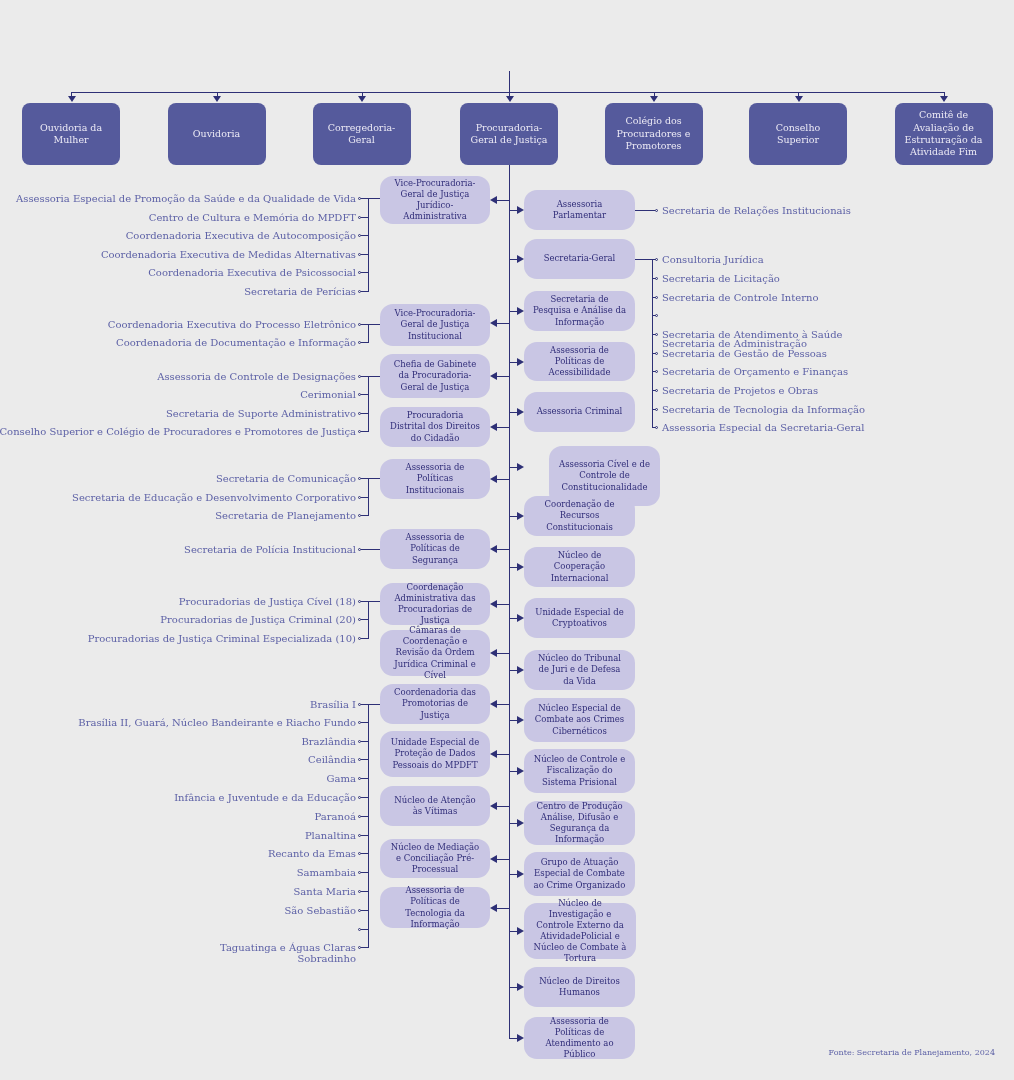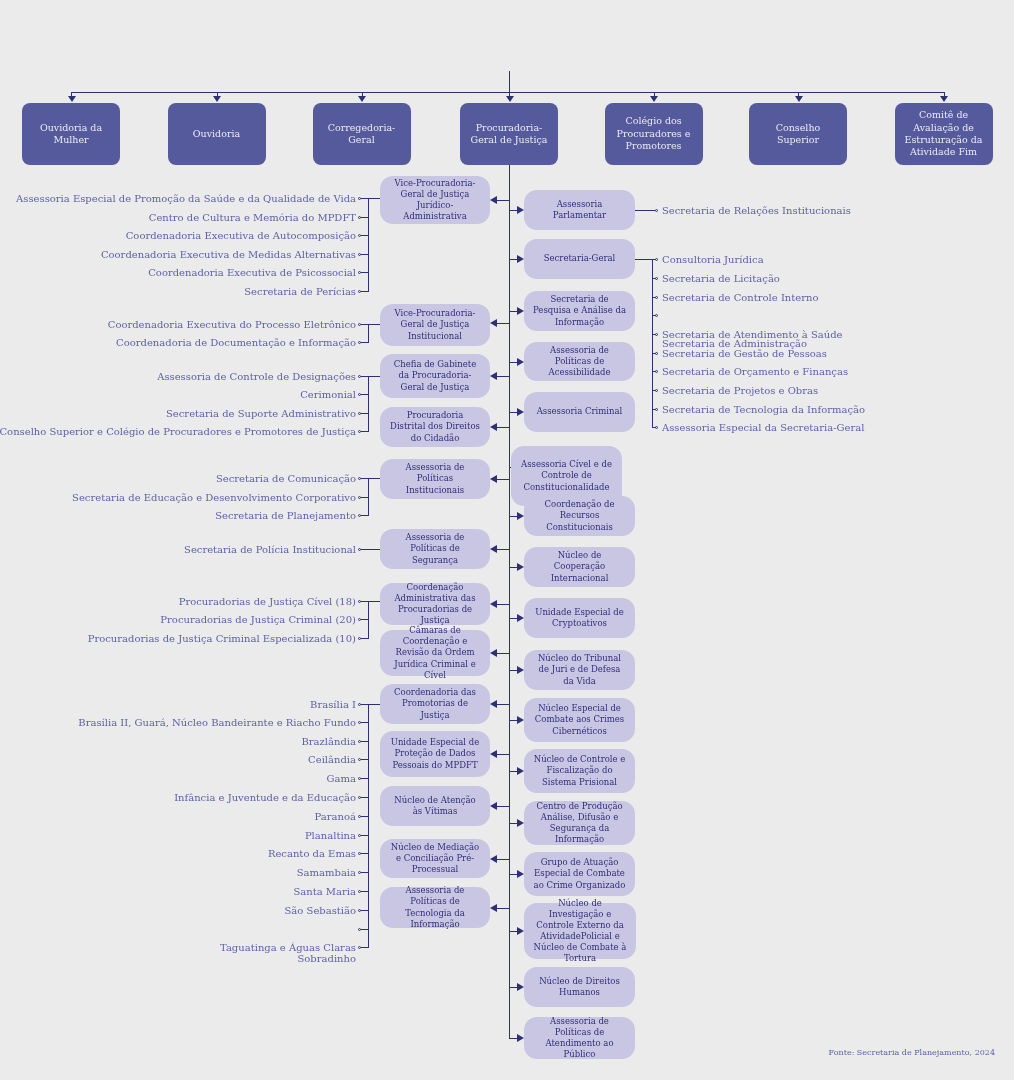--- a/index.html
+++ b/index.html
@@ -137,21 +137,21 @@
       <div class="arr right" style="left: 517px; top: 307px;"></div>
       <div class="box light" style="left: 524px; top: 291px; width: 111px; height: 40px;">Secretaria de Pesquisa e Análise da Informação</div>
       <div class="cline" style="left: 509px; top: 361.5px; width: 9px; height: 1px;"></div>
       <div class="arr right" style="left: 517px; top: 357.5px;"></div>
       <div class="box light" style="left: 524px; top: 342px; width: 111px; height: 39px;">Assessoria de Políticas de Acessibilidade</div>
       <div class="cline" style="left: 509px; top: 412px; width: 9px; height: 1px;"></div>
       <div class="arr right" style="left: 517px; top: 408px;"></div>
       <div class="box light" style="left: 524px; top: 392px; width: 111px; height: 40px;">Assessoria Criminal</div>
       <div class="cline" style="left: 509px; top: 467px; width: 9px; height: 1px;"></div>
       <div class="arr right" style="left: 517px; top: 463px;"></div>
-      <div class="box light" style="left: 511px; top: 446px; width: 111px; height: 60px;">Assessoria Cível e de Controle de Constitucionalidade</div>
+      <div class="box light" style="left: 549px; top: 446px; width: 111px; height: 60px;">Assessoria Cível e de Controle de Constitucionalidade</div>
       <div class="cline" style="left: 509px; top: 516px; width: 9px; height: 1px;"></div>
       <div class="arr right" style="left: 517px; top: 512px;"></div>
       <div class="box light" style="left: 524px; top: 496px; width: 111px; height: 40px;">Coordenação de Recursos Constitucionais</div>
       <div class="cline" style="left: 509px; top: 567px; width: 9px; height: 1px;"></div>
       <div class="arr right" style="left: 517px; top: 563px;"></div>
       <div class="box light" style="left: 524px; top: 547px; width: 111px; height: 40px;">Núcleo de Cooperação Internacional</div>
       <div class="cline" style="left: 509px; top: 618px; width: 9px; height: 1px;"></div>
       <div class="arr right" style="left: 517px; top: 614px;"></div>
       <div class="box light" style="left: 524px; top: 598px; width: 111px; height: 40px;">Unidade Especial de Cryptoativos</div>
       <div class="cline" style="left: 509px; top: 670px; width: 9px; height: 1px;"></div>

